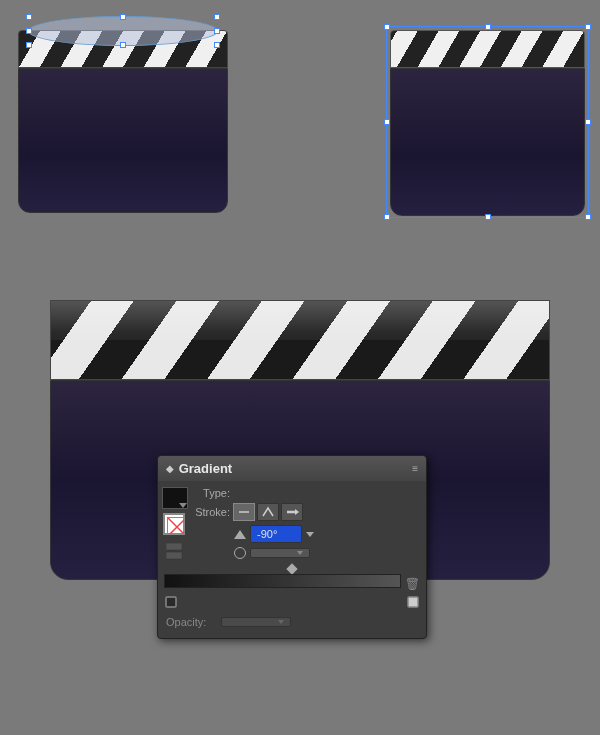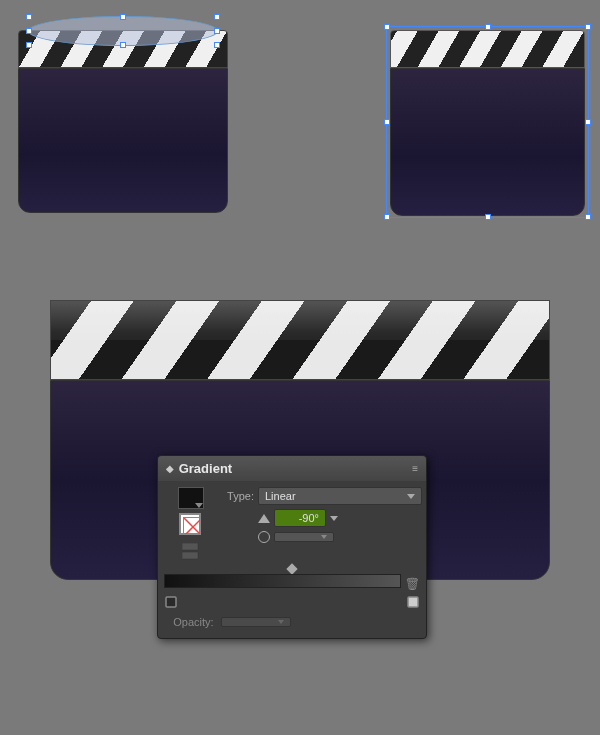--- a/index.html
+++ b/index.html
@@ -249,28 +249,28 @@
     }
 
     .triangle-icon {
       width: 0; height: 0;
       border-left: 6px solid transparent;
       border-right: 6px solid transparent;
       border-bottom: 9px solid #aaa;
     }
 
     .angle-input {
-      background: #4d7c0f;
+      background: #1d4ed8;
       border: 1px solid #333;
       border-radius: 2px;
       padding: 2px 6px;
       color: #e0e0e0;
       font-size: 11px;
       width: 52px;
-      text-align: right;
+      text-align: left;
     }
 
     .circle-icon {
       width: 12px; height: 12px;
       border: 1.5px solid #aaa;
       border-radius: 50%;
     }
 
     .small-dropdown {
       display: flex;
@@ -307,21 +307,21 @@
     .bottom-row {
       display: flex;
       align-items: center;
       margin-bottom: 4px;
     }
 
     .bottom-label {
       color: #888;
       font-size: 11px;
       width: 55px;
-      text-align: center;
+      text-align: left;
     }
 
     .bottom-dropdown {
       display: flex;
       align-items: center;
       background: #4a4a4a;
       border: 1px solid #333;
       border-radius: 2px;
       padding: 2px 6px;
       width: 70px;
@@ -386,21 +386,21 @@
   <div class="gradient-panel">
 
     <div class="panel-header">
       <div class="panel-header-left">
         <span style="font-size:10px;color:#ccc;">◆</span>
         <span class="panel-title">Gradient</span>
       </div>
       <span class="panel-menu-icon">≡</span>
     </div>
 
-    <div style="display:flex;padding:6px 4px 2px 20px;gap:12px;">
+    <div style="display:flex;padding:6px 4px 2px 4px;gap:4px;">
 
       <div style="display:flex;flex-direction:column;gap:2px;align-items:center;">
 
         <div style="position:relative;display:inline-block;">
           <div style="width:26px;height:22px;background:#111;border:1px solid #555;"></div>
           <div style="position:absolute;bottom:1px;right:1px;width:0;height:0;border-left:4px solid transparent;border-right:4px solid transparent;border-top:5px solid #888;"></div>
         </div>
 
         <div style="position:relative;width:24px;height:24px;margin-top:2px;">
           <div style="position:absolute;width:22px;height:22px;border:2px solid #888;background:white;top:0;left:0;"></div>
@@ -417,26 +417,43 @@
             <rect x="0" y="0" width="16" height="7" fill="#555" stroke="#333" stroke-width="0.5"></rect>
             <rect x="0" y="9" width="16" height="7" fill="#555" stroke="#333" stroke-width="0.5"></rect>
           </svg>
         </div>
       </div>
 
       <div style="flex:1;display:flex;flex-direction:column;gap:4px;">
 
         <div style="display:flex;align-items:center;gap:4px;">
           <span style="color:#aaa;font-size:11px;width:38px;text-align:right;">Type:</span>
-          <div class="type-dropdown">
-            <span>Linear</span>
-            <div class="dropdown-arrow"></div>
+        </div>
+
+        <div style="display:flex;align-items:center;gap:3px;">
+          <span style="color:#aaa;font-size:11px;width:38px;text-align:right;">Stroke:</span>
+          <div class="stroke-type-btns">
+            <div class="stroke-btn active">
+              <svg width="14" height="12">
+                <line x1="2" y1="6" x2="12" y2="6" stroke="#ccc" stroke-width="1.5"></line>
+              </svg>
+            </div>
+            <div class="stroke-btn">
+              <svg width="14" height="12">
+                <polyline points="2,10 7,2 12,10" stroke="#ccc" stroke-width="1.5" fill="none"></polyline>
+              </svg>
+            </div>
+            <div class="stroke-btn">
+              <svg width="14" height="12">
+                <line x1="2" y1="6" x2="12" y2="6" stroke="#ccc" stroke-width="2.5"></line>
+                <polygon points="10,3 14,6 10,9" fill="#ccc"></polygon>
+              </svg>
+            </div>
           </div>
         </div>
-
 
         <div style="display:flex;align-items:center;gap:4px;">
           <span style="color:transparent;width:38px;"></span>
           <div class="triangle-icon"></div>
           <div class="angle-input">-90°</div>
           <div style="width:0;height:0;border-left:4px solid transparent;border-right:4px solid transparent;border-top:5px solid #aaa;"></div>
         </div>
 
         <div style="display:flex;align-items:center;gap:4px;">
           <span style="color:transparent;width:38px;"></span>

